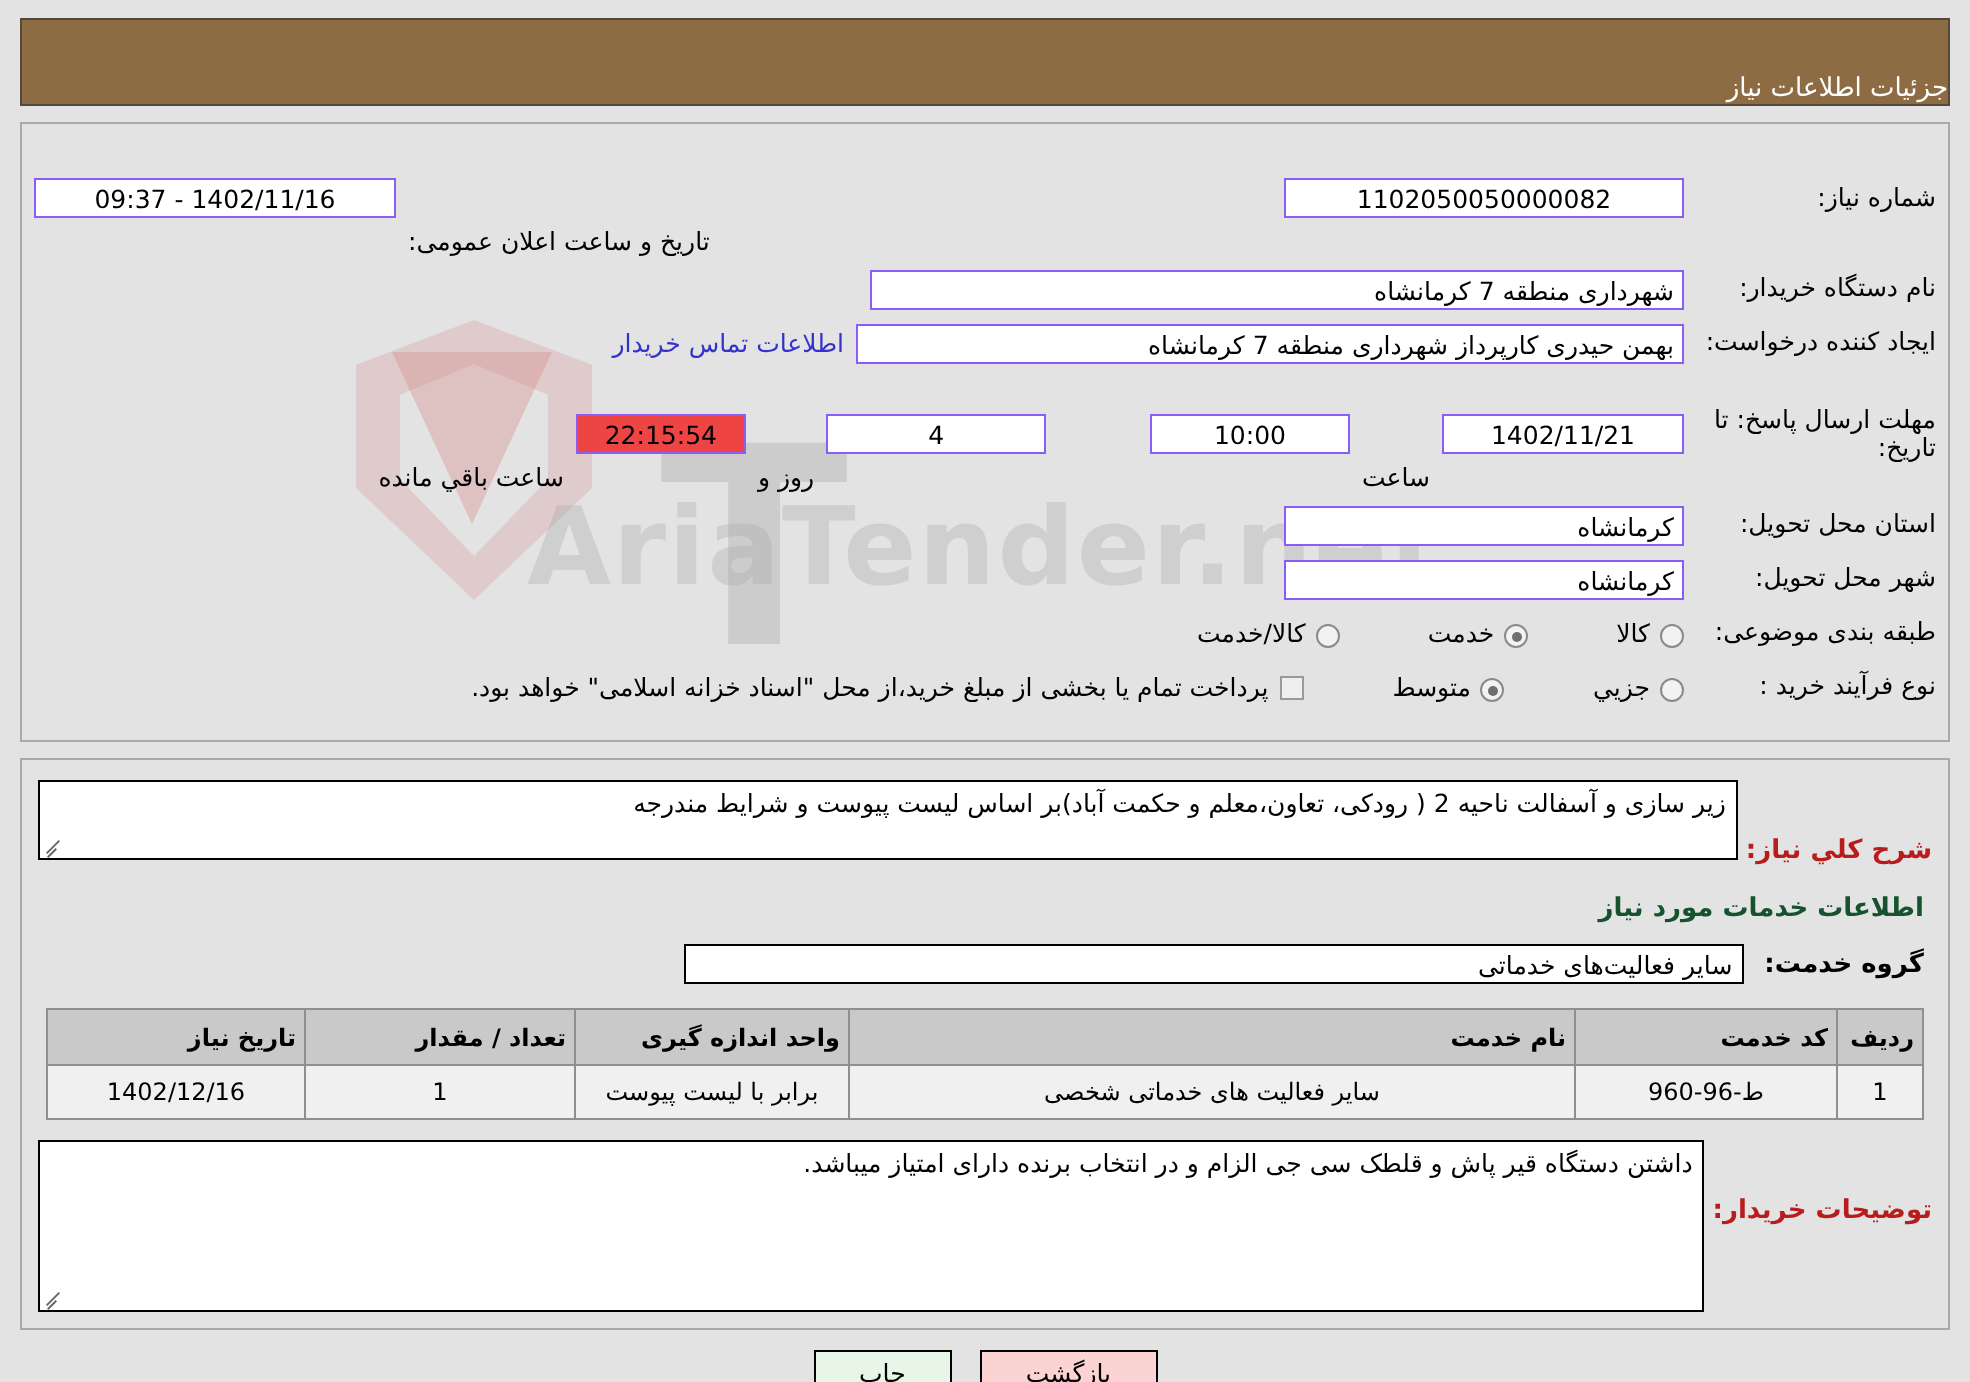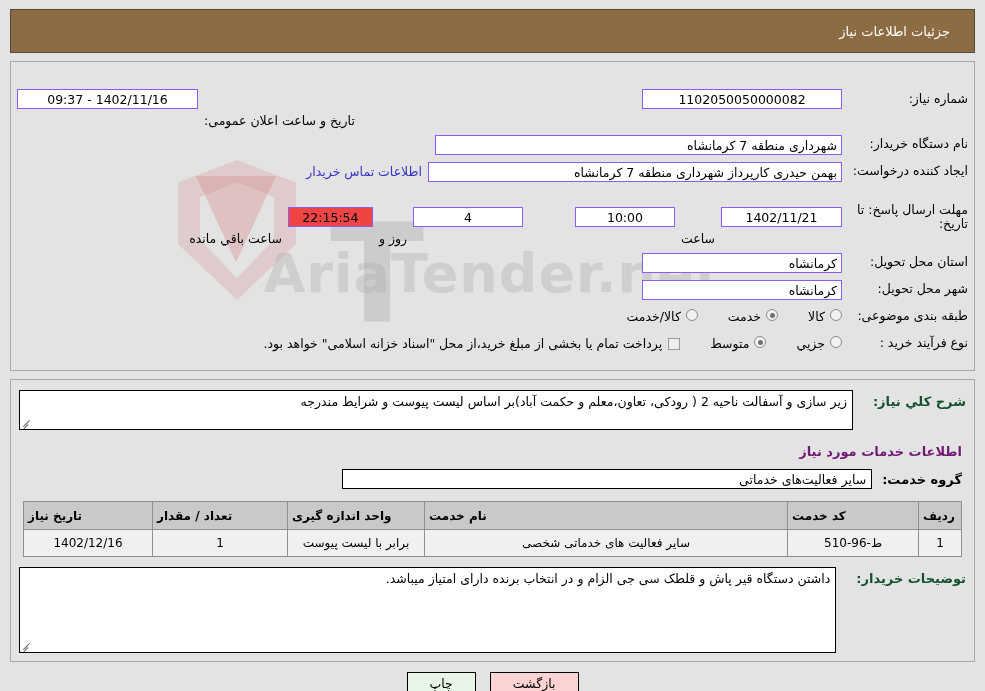--- a/index.html
+++ b/index.html
@@ -81,23 +81,23 @@
   
   .header-bar {
     position: relative;
     z-index: 2;
     margin: 9px 10px 0 10px;
     height: 44px;
     background: #8d6c43;
     border: 1px solid #55493b;
     box-sizing: border-box;
     display: flex;
-    align-items: center;
+    align-items: flex-end;
     justify-content: flex-start;
-    padding: 0 24px;
+    padding: 0 0;
   }
   .header-title {
     color: #ffffff;
     font-size: 13px;
   }
 
   
   .panel {
     position: relative;
     z-index: 1;
@@ -162,21 +162,21 @@
     font-size: 12.5px;
     color: #3333cc;
     padding: 0 6px;
     white-space: nowrap;
     cursor: pointer;
   }
   .spacer { flex: 1 1 auto; }
 
   
   .radio-group { display: flex; align-items: center; }
-  .radio-item { display: flex; align-items: flex-start; margin-left: 30px; }
+  .radio-item { display: flex; align-items: flex-end; margin-left: 44px; }
   .radio {
     width: 12px; height: 12px;
     border-radius: 50%;
     border: 1px solid #8a8a8a;
     background: #f2f2f2;
     box-sizing: border-box;
     margin-left: 5px;
     position: relative;
     flex: none;
   }
@@ -199,25 +199,26 @@
     flex: none;
   }
   .note-text { font-size: 12.5px; color: #000; }
 
   
   .panel-desc { padding: 10px 8px 8px 8px; }
   .desc-row { display: flex; align-items: flex-start; }
   .bold-lbl {
     font-size: 13px;
     font-weight: bold;
-    color: #14532d;
-    padding-left: 20px;
+    color: #b91c1c;
+    padding-left: 4px;
     white-space: nowrap;
     flex: none;
     padding-top: 4px;
+    margin-top: 24px;
   }
   .textarea-box {
     border: 1px solid #000;
     background: #fff;
     flex: 1 1 auto;
     box-sizing: border-box;
     padding: 3px 5px 0 5px;
     font-size: 12.5px;
     color: #000;
     position: relative;
@@ -246,21 +247,21 @@
   }
   .resize-grip::after {
     width: 6px; height: 1px;
     transform: rotate(-45deg);
     top: 8px; left: 1px;
   }
 
   .section-title {
     font-size: 13px;
     font-weight: bold;
-    color: #701a75;
+    color: #14532d;
     text-align: right;
     margin: 14px 4px 10px 0;
   }
 
   .group-row {
     display: flex;
     align-items: center;
     margin: 0 4px 12px 0;
   }
   .group-lbl {
@@ -285,21 +286,21 @@
     margin: 0 4px 10px 4px;
     font-size: 12px;
   }
   table.items th {
     background: #c9c9c9;
     border: 1px solid #8f8f8f;
     color: #000;
     font-weight: bold;
     height: 27px;
     padding: 0 4px;
-    text-align: left;
+    text-align: right;
     font-size: 12px;
   }
   table.items td {
     background: #f0f0f0;
     border: 1px solid #8f8f8f;
     color: #000;
     height: 26px;
     padding: 0 4px;
     text-align: center;
     font-size: 12px;
@@ -449,21 +450,21 @@
         <th class="col-code">کد خدمت</th>
         <th class="col-name">نام خدمت</th>
         <th class="col-unit">واحد اندازه گیری</th>
         <th class="col-qty">تعداد / مقدار</th>
         <th class="col-date">تاریخ نیاز</th>
       </tr>
     </thead>
     <tbody>
       <tr>
         <td>1</td>
-        <td>ط-96-510</td>
+        <td>ط-96-960</td>
         <td>سایر فعالیت های خدماتی شخصی</td>
         <td>برابر با لیست پیوست</td>
         <td>1</td>
         <td>1402/12/16</td>
       </tr>
     </tbody>
   </table>
 
   <div class="desc-row">
     <span class="bold-lbl">توضیحات خریدار:</span>

